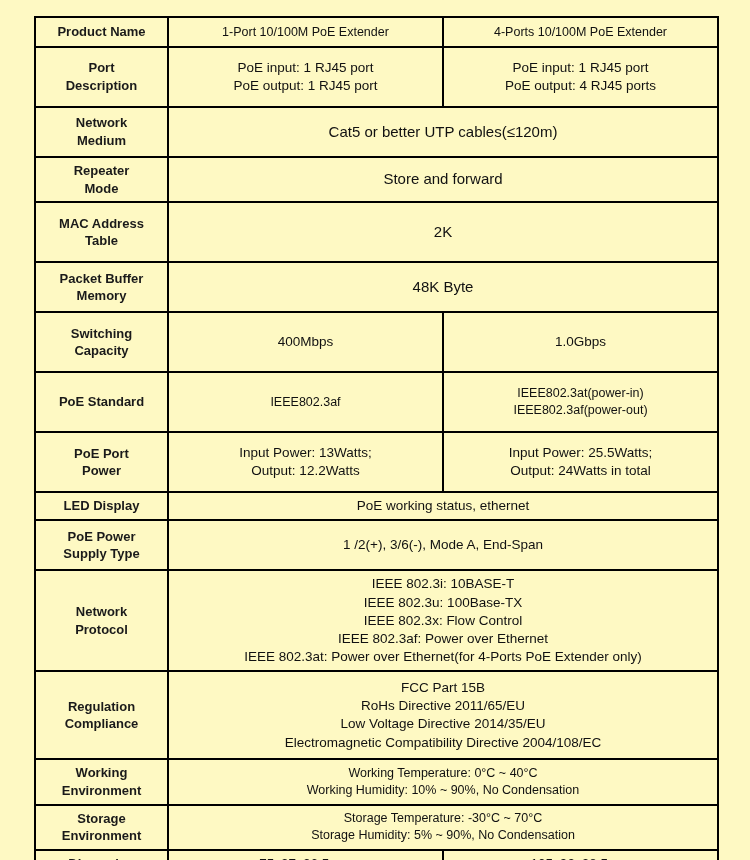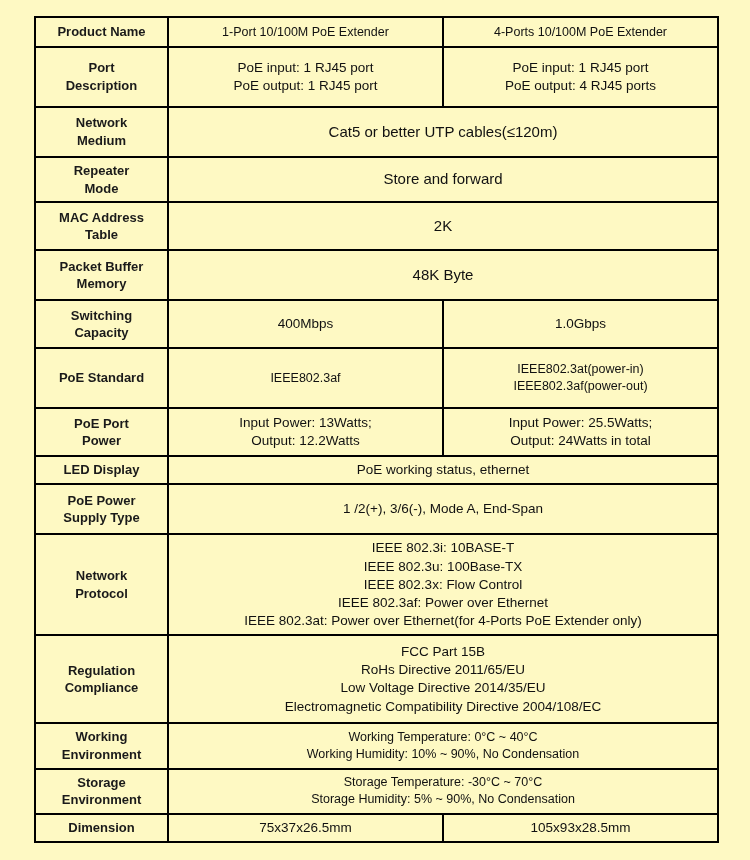--- a/index.html
+++ b/index.html
@@ -35,21 +35,21 @@
     font-size: 13px;
     color: #1a1a1a;
   }
   td.size-sm { font-size: 12.5px; }
   td.size-md { font-size: 13.5px; }
   td.size-lg { font-size: 15px; }
   tr.h30 { height: 30px; }
   tr.h46 { height: 60px; }
   tr.h50 { height: 50px; }
   tr.h44 { height: 44px; border-radius: 16px; }
-  tr.h48 { height: 48px; }
+  tr.h48 { height: 60px; }
   tr.h36 { height: 24px; }
   tr.h100 { height: 100px; }
   tr.h88 { height: 88px; }
   tr.h42 { height: 42px; margin-top: 43px; }
   tr.h28 { height: 28px; }
 </style>
 </head>
 <body>
 
 <div class="page">

